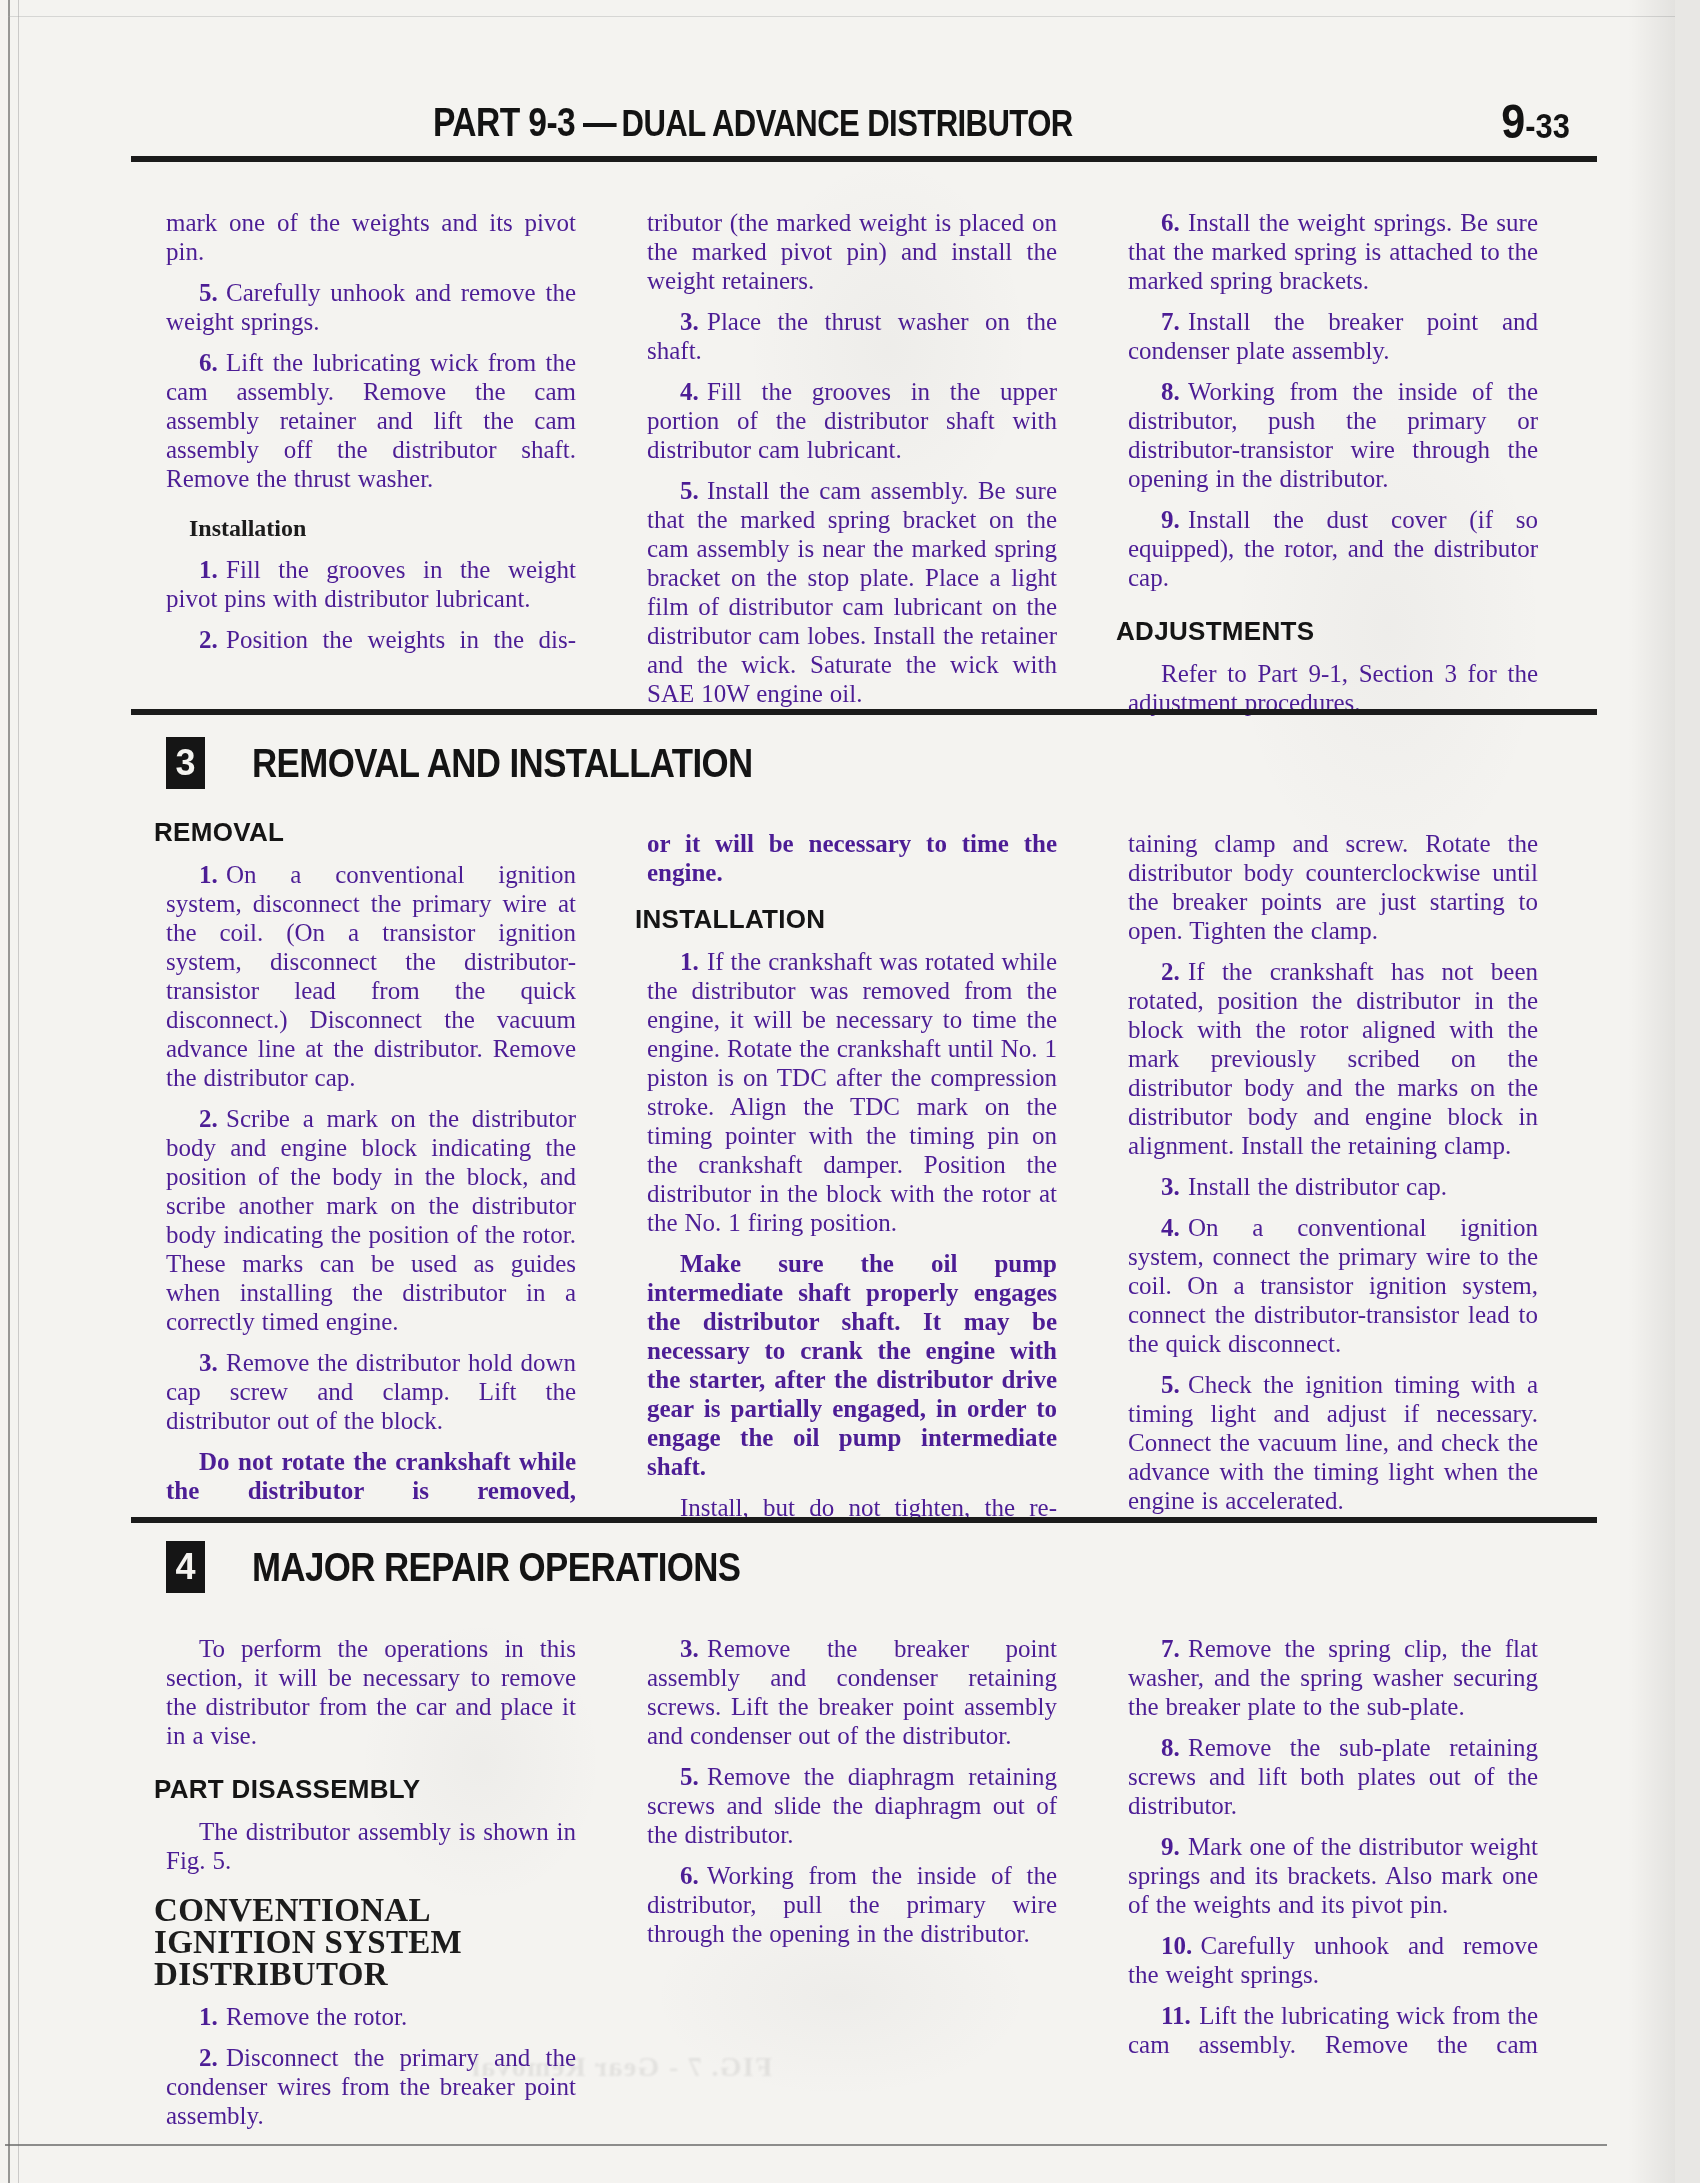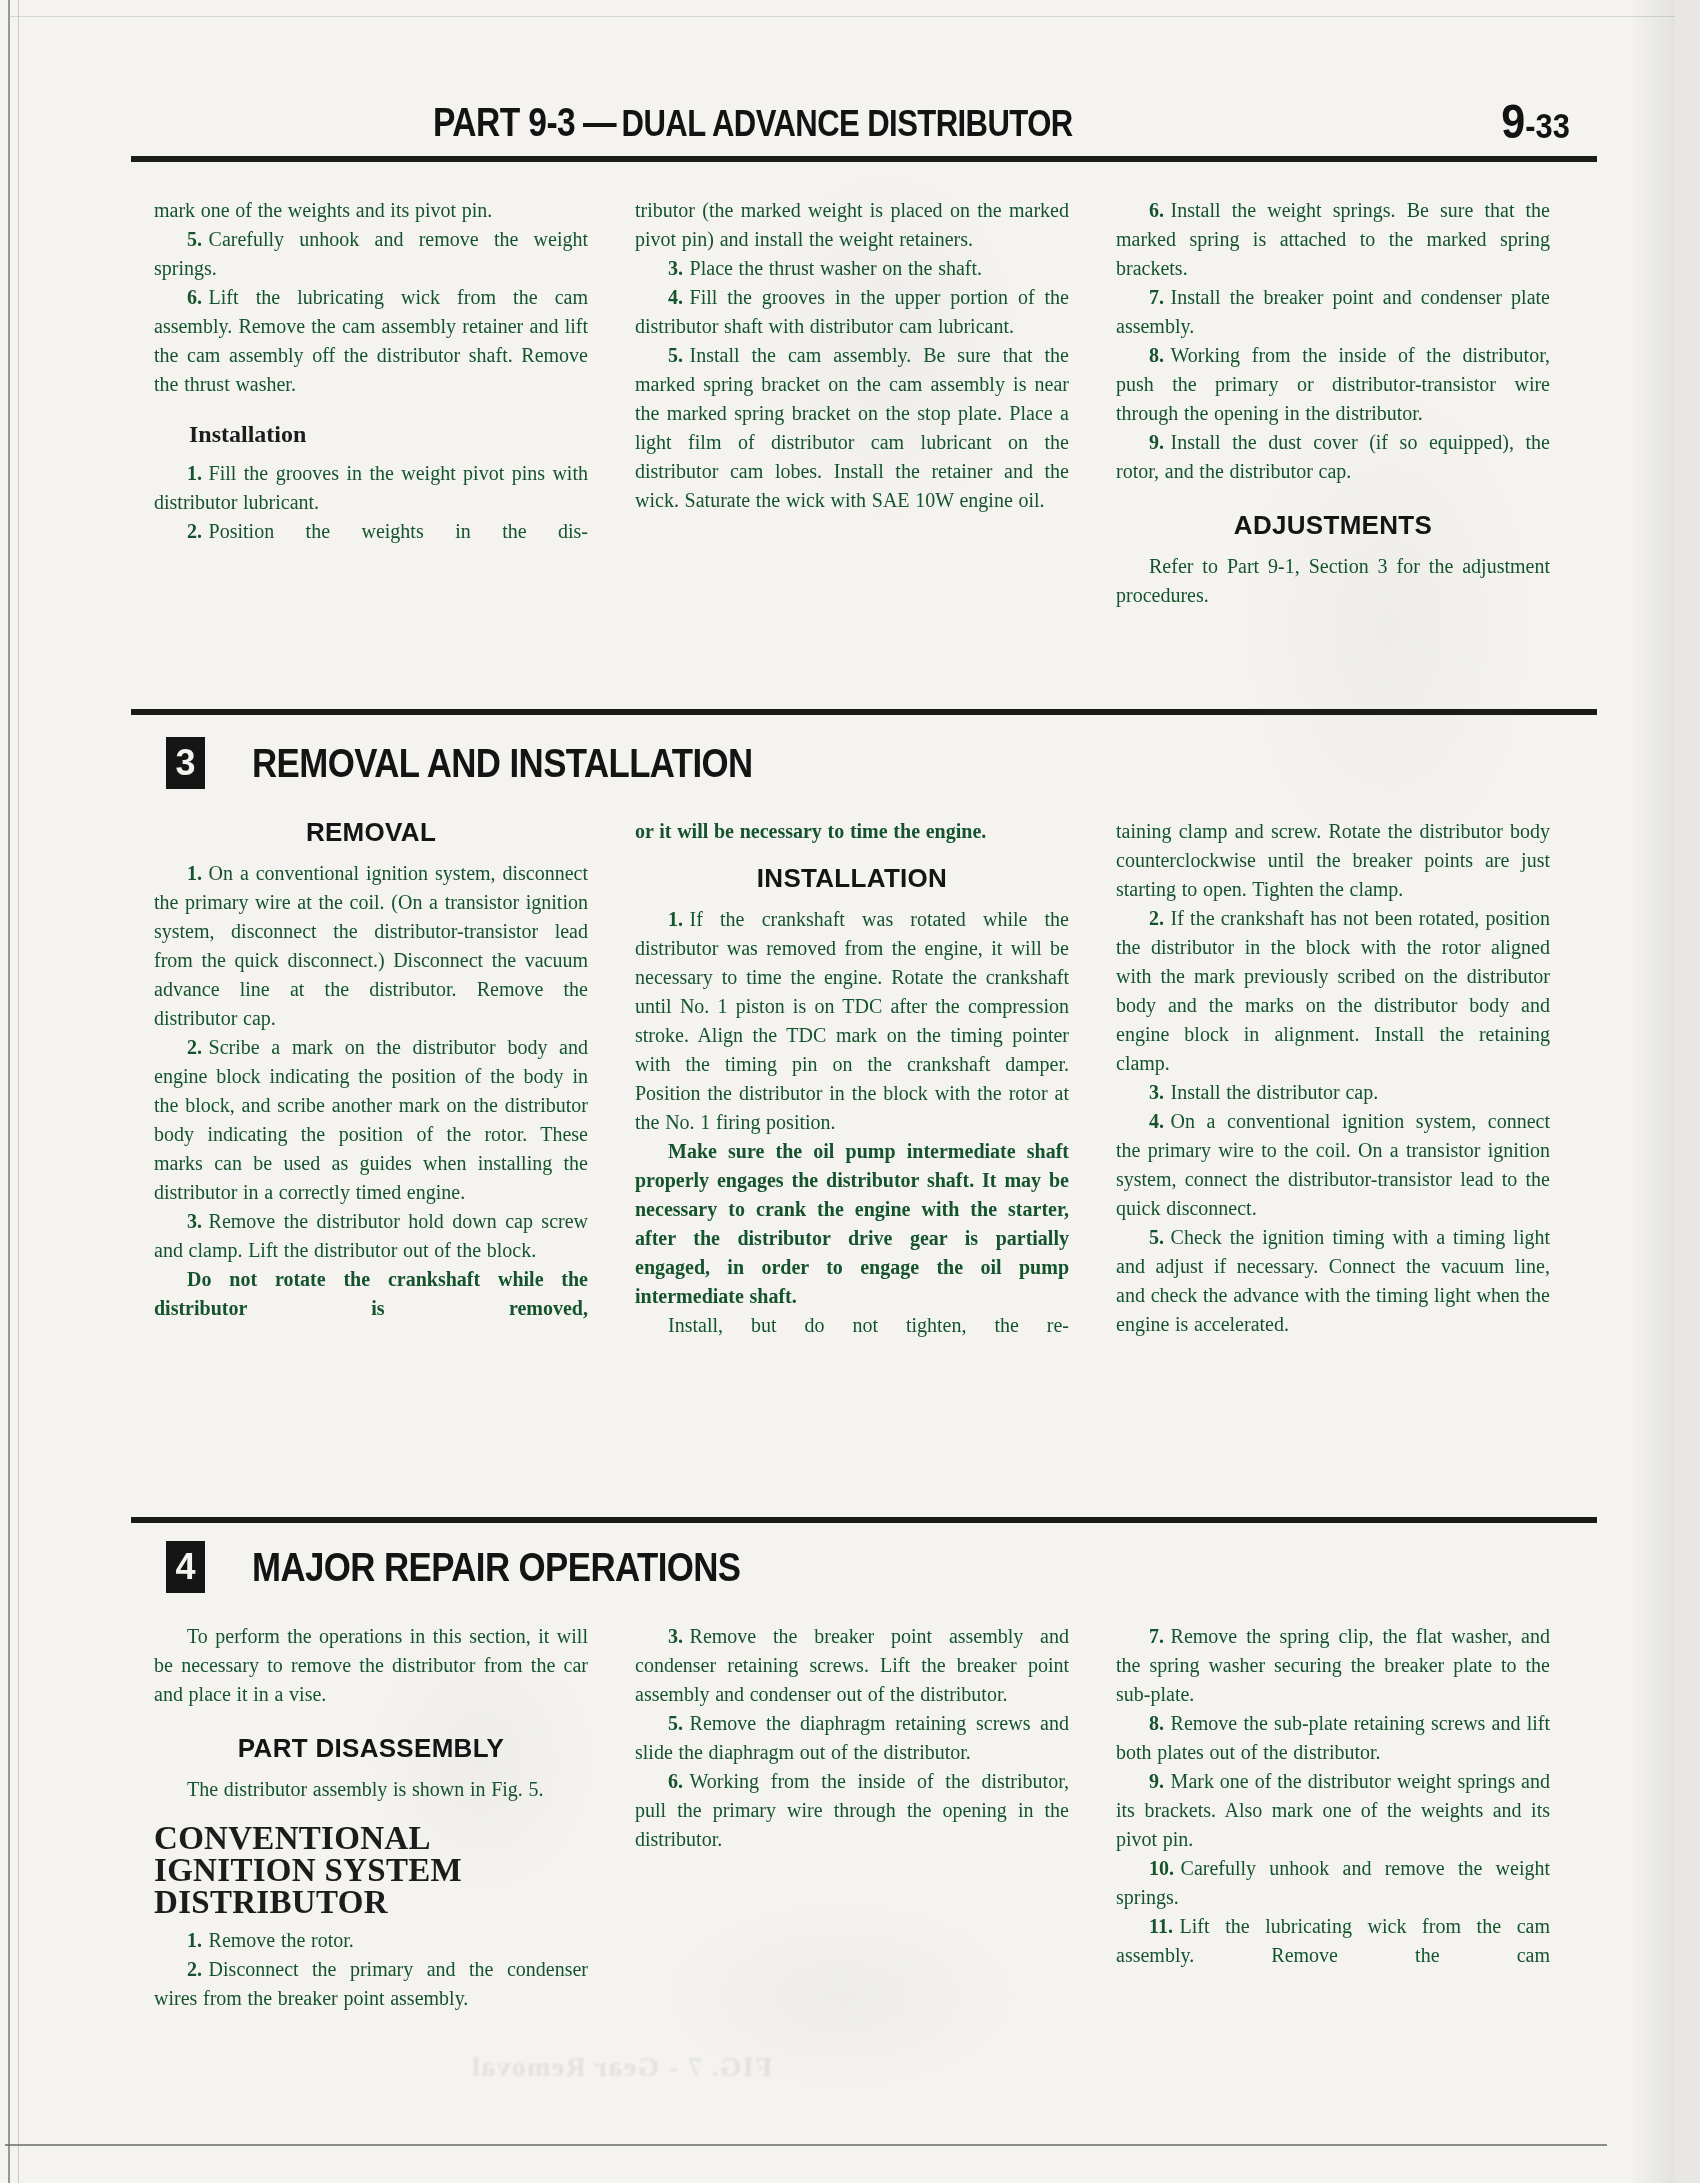--- a/index.html
+++ b/index.html
@@ -55,33 +55,33 @@
   
   .cols{
     position:absolute;left:154px;width:1395px;
     display:grid;grid-template-columns:434px 434px 434px;column-gap:47px;
   }
   #cols-top{top:196px;}
   #cols-3{top:817px;}
   #cols-4{top:1622px;}
 
   .body-p{
-    margin:0;color:#14532d;
-    font-size:20px;line-height:29px;
+    margin:12px;color:#4c1d95;
+    font-size:25px;line-height:29px;
     text-align:justify;word-spacing:0.7px;
   }
   .indent{text-indent:33px;}
   .boldp{font-weight:bold;}
   .force-last{text-align-last:justify;}
   .pnum{font-weight:bold;margin-right:.33em;}
 
   .shead{
     margin:0 0 10.7px 0;color:#151515;
     font-family:"Liberation Sans", sans-serif;font-weight:bold;
-    font-size:26px;line-height:31px;letter-spacing:0.3px;text-align:center;
+    font-size:26px;line-height:31px;letter-spacing:0.3px;
   }
   .gap-26{margin-top:17.4px;}
   .gap-36{margin-top:24px;}
   .serif-sub{
     margin:21.4px 0 9.3px 0;padding-left:35px;color:#1c1c1c;
     font-weight:bold;font-size:24px;line-height:29px;
   }
   .serif-caps{
     margin:18.7px 0 8px 0;color:#1c1c1c;
     font-weight:bold;font-size:33px;line-height:32px;letter-spacing:0.3px;

